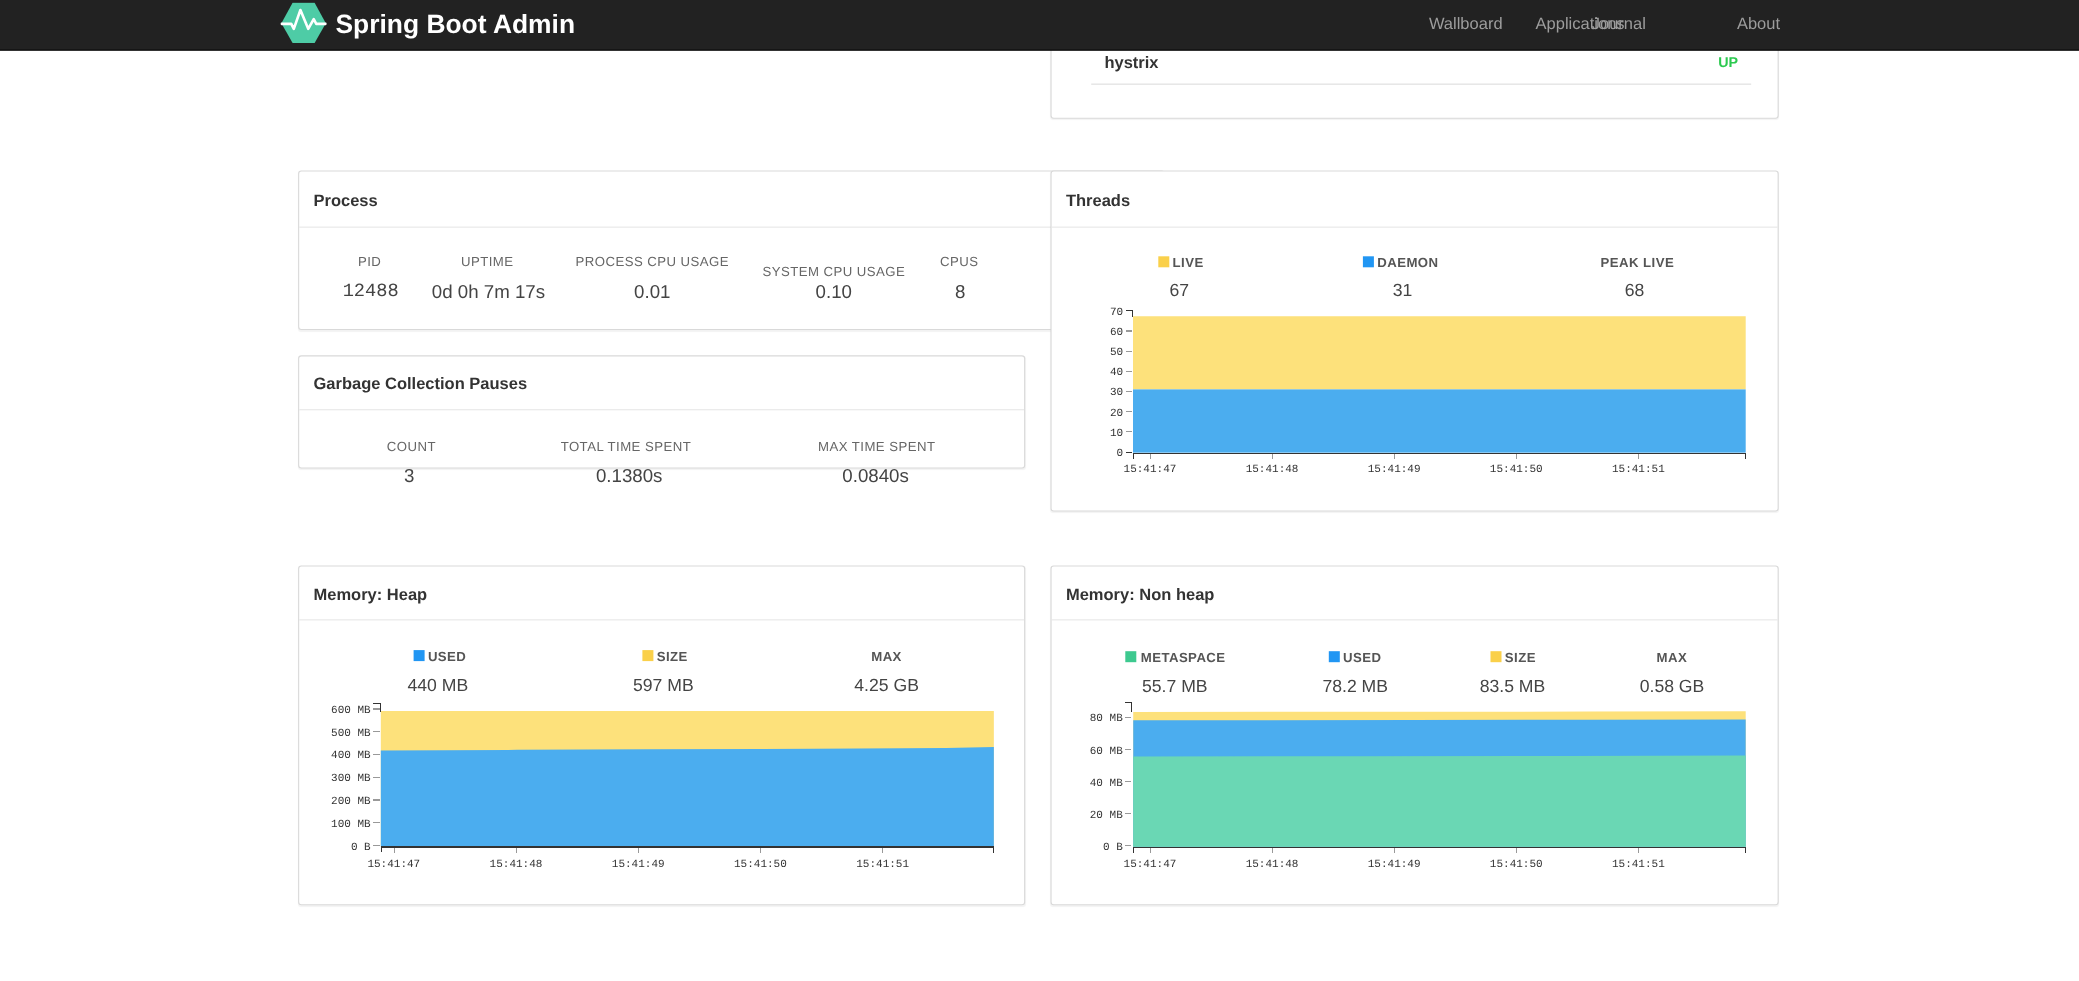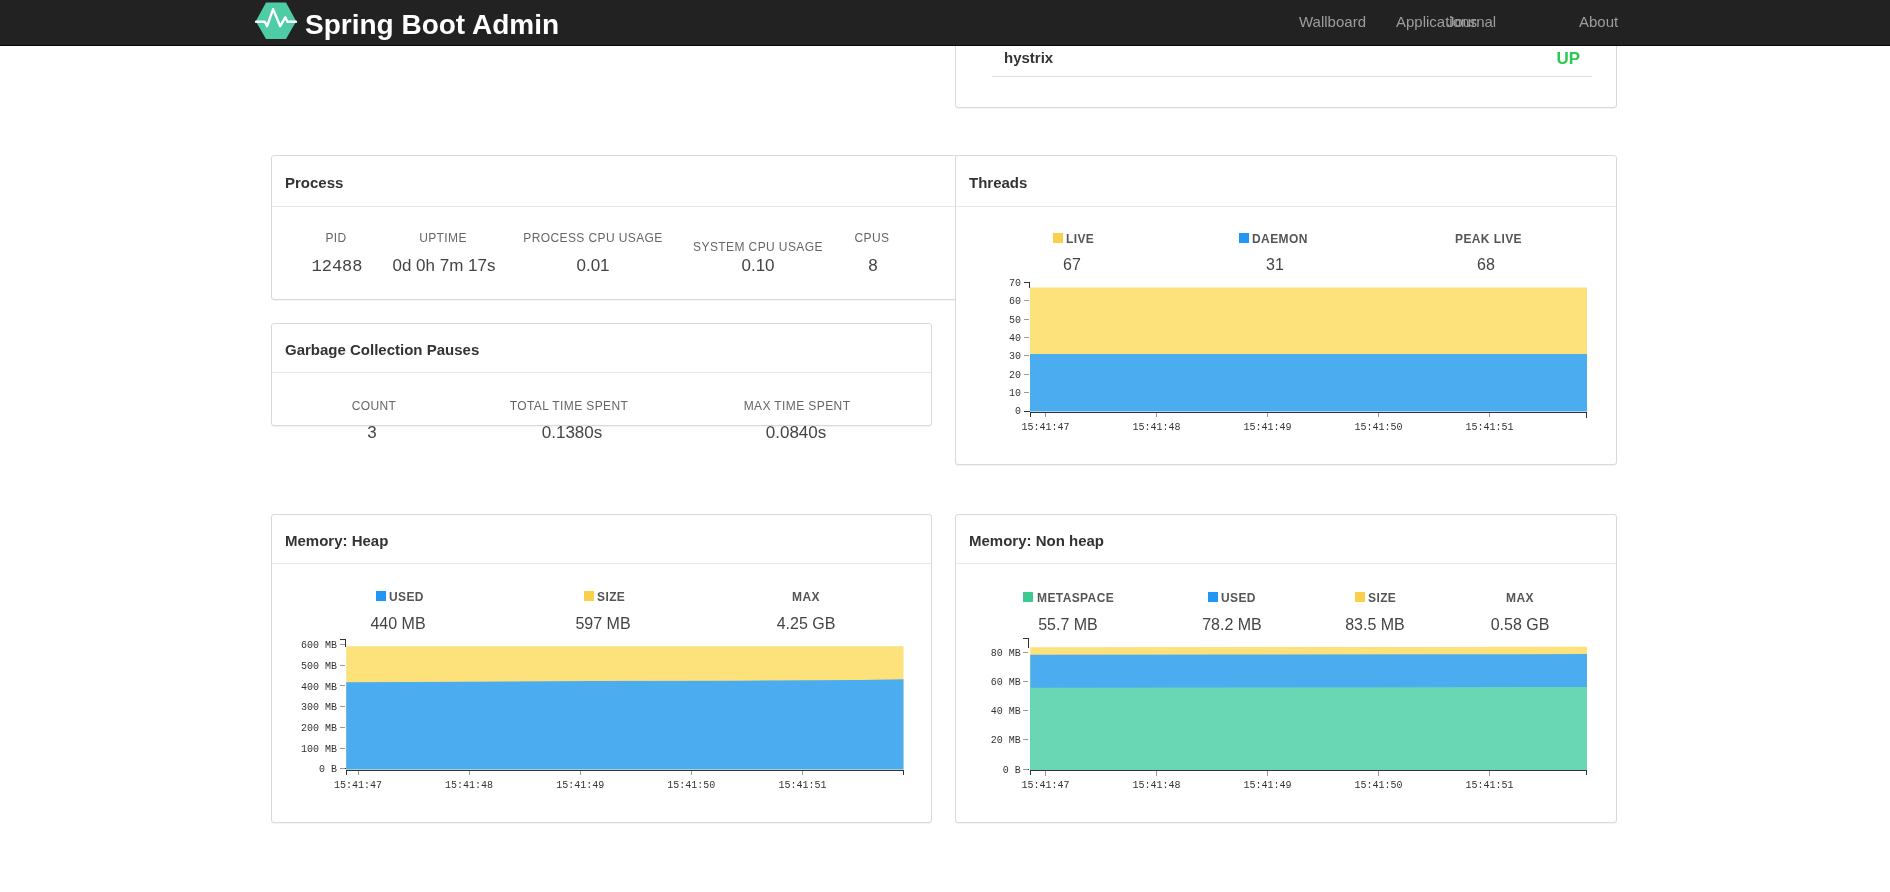--- a/index.html
+++ b/index.html
@@ -1,36 +1,36 @@
 <!DOCTYPE html>
 <html><head>
 <meta charset="utf-8">
 <style>
   * { margin:0; padding:0; box-sizing:border-box; }
   html,body { width:1890px; height:892px; background:#fff; font-family:"Liberation Sans", sans-serif; overflow:hidden; }
   .navbar { position:absolute; left:0; top:0; width:1890px; height:46px; background:#222; border-bottom:1px solid #080808; z-index:50; }
-  .brandtxt { position:absolute; z-index:60; left:305px; top:9px; font-size:28px; font-weight:bold; color:#fff; letter-spacing:0px; }
+  .brandtxt { position:absolute; z-index:60; left:305px; top:9px; font-size:24px; font-weight:bold; color:#fff; letter-spacing:0px; }
   .navlink { position:absolute; z-index:60; top:13px; font-size:15px; color:#9d9d9d; }
   .panel { position:absolute; background:#fff; border:1px solid #d9d9d9; border-radius:3px; box-shadow:0 1px 1px rgba(0,0,0,.05); }
   .phead { position:absolute; left:0; top:0; width:100%; border-bottom:1px solid #e7e7e7; }
   .ptitle { position:absolute; left:13px; font-size:15px; font-weight:bold; color:#333; }
   .lbl { position:absolute; transform:translate(-50%,-50%); font-size:12px; color:#666; letter-spacing:0.4px; white-space:nowrap; }
   .val { position:absolute; transform:translate(-50%,-50%); font-size:17px; color:#444; white-space:nowrap; }
   .val2 { position:absolute; transform:translate(-50%,-50%); font-size:16px; color:#444; white-space:nowrap; }
   .leg { position:absolute; font-size:12px; color:#555; letter-spacing:0.4px; white-space:nowrap;font-weight:bold; }
   .sq { position:absolute; width:10px; height:10px; }
   svg text { font-family:"Liberation Mono", monospace; font-size:10px; fill:#333; }
 </style>
 </head>
 <body>
 
 <div class="panel" style="left:955px; top:20px; width:662px; height:88px;"></div>
 <div style="position:absolute; left:992px; top:76px; width:600px; height:1px; background:#ddd;"></div>
 <div style="position:absolute; left:1004px; top:49px; font-size:15px; font-weight:bold; color:#333;">hystrix</div>
-<div style="position:absolute; left:1580px; top:49px; transform:translateX(-100%); font-size:17px; font-weight:bold; color:#2bc94f;">UP</div>
+<div style="position:absolute; left:1580px; top:49px; transform:translateX(-100%); font-size:13px; font-weight:bold; color:#2bc94f;">UP</div>
 
 <div class="navbar"></div>
 <svg style="position:absolute; left:255px; top:2px; z-index:60;" width="42" height="40" viewBox="0 0 42 40">
   <polygon points="0.8,19.2 11,0.5 31,0.5 41.2,19.2 31,37.1 11,37.1" fill="#4ecca6"></polygon>
   <polyline points="1,19.7 9.8,19.7 12.1,24.2 18.1,7.1 25.2,24.2 30.2,15.4 32.5,19.7 41,19.7" fill="none" stroke="#fff" stroke-width="2.4" stroke-linecap="round" stroke-linejoin="round"></polyline>
 </svg>
 <div class="brandtxt">Spring Boot Admin</div>
 <div class="navlink" style="left:1299px;">Wallboard</div>
 <div class="navlink" style="left:1396px;">Applications</div>
 <div class="navlink" style="left:1428px;margin-left:19px;">Journal</div>

